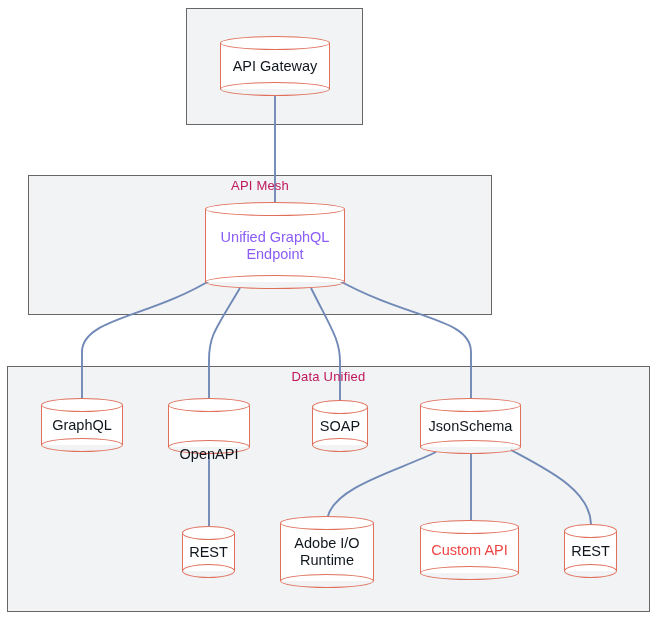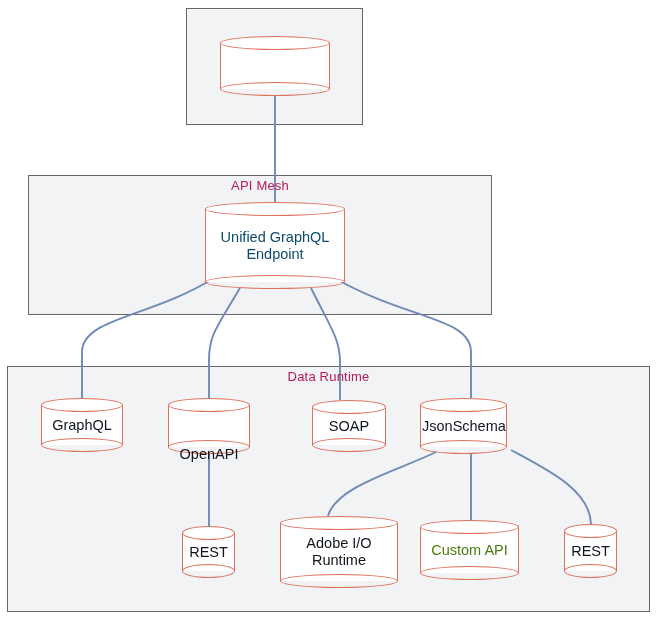--- a/index.html
+++ b/index.html
@@ -93,89 +93,90 @@
 </head>
 <body>
 
 <div id="canvas">
 
   <div class="group" id="g-gateway" style="left: 186px; top: 8px; width: 177px; height: 117px; background: rgb(241, 243, 244); border-color: rgb(102, 102, 102);"></div>
   <div class="group" id="g-mesh" style="left: 28px; top: 175px; width: 464px; height: 140px; background: rgb(241, 243, 244); border-color: rgb(102, 102, 102);"></div>
   <div class="group" id="g-data" style="left: 7px; top: 366px; width: 643px; height: 246px; background: rgb(241, 243, 244); border-color: rgb(102, 102, 102);"></div>
 
   <div class="group-title" id="t-mesh" style="left: 28px; width: 464px; top: 178px;">API Mesh</div>
-  <div class="group-title" id="t-data" style="left: 7px; width: 643px; top: 369px;">Data Runtime</div>
+  <div class="group-title" id="t-data" style="left: 7px; width: 643px; top: 369px;">Data Unified</div>
 
   <svg id="links" viewBox="0 0 658 628">
       <path d="M275,96 L275,202" stroke="#7189b7"></path>
       <path d="M214,278 C150,318 82,318 82,352 L82,398" stroke="#7189b7"></path>
       <path d="M240,288 C215,330 209,336 209,360 L209,398" stroke="#7189b7"></path>
       <path d="M311,288 C332,330 340,340 340,362 L340,400" stroke="#7189b7"></path>
       <path d="M338,280 C410,320 471,318 471,352 L471,398" stroke="#7189b7"></path>
       <path d="M209,454 L209,526" stroke="#7189b7"></path>
       <path d="M436,452 C400,470 336,486 328,516" stroke="#7189b7"></path>
       <path d="M471,454 L471,520" stroke="#7189b7"></path>
       <path d="M511,450 C548,470 590,490 591,524" stroke="#7189b7"></path>
     </svg>
 
   <div id="node-layer">
       <div class="cyl" style="left: 220px; top: 36px; width: 110px; height: 60px;">
         <div class="body" style="border-left-color: rgb(224, 112, 92); border-right-color: rgb(224, 112, 92); background: rgb(255, 255, 255);"></div>
         <div class="bot" style="border-color: rgb(224, 112, 92);"></div>
         <div class="top" style="border-color: rgb(224, 112, 92); background: rgb(255, 255, 255);"></div>
+        <div class="label" style="color: rgb(16, 22, 29);">API Gateway</div>
       </div>
       <div class="cyl" style="left: 205px; top: 202px; width: 140px; height: 87px;">
         <div class="body" style="border-left-color: rgb(224, 112, 92); border-right-color: rgb(224, 112, 92); background: rgb(255, 255, 255);"></div>
         <div class="bot" style="border-color: rgb(224, 112, 92);"></div>
         <div class="top" style="border-color: rgb(224, 112, 92); background: rgb(255, 255, 255);"></div>
-        <div class="label" style="color: #0c4a6e;">Unified GraphQL
+        <div class="label" style="color: #8b5cf6;">Unified GraphQL
 Endpoint</div>
       </div>
       <div class="cyl" style="left: 41px; top: 398px; width: 82px; height: 54px;">
         <div class="body" style="border-left-color: rgb(224, 112, 92); border-right-color: rgb(224, 112, 92); background: rgb(255, 255, 255);"></div>
         <div class="bot" style="border-color: rgb(224, 112, 92);"></div>
         <div class="top" style="border-color: rgb(224, 112, 92); background: rgb(255, 255, 255);"></div>
         <div class="label" style="color: rgb(16, 22, 29);">GraphQL</div>
       </div>
       <div class="cyl" style="left: 168px; top: 398px; width: 82px; height: 56px;">
         <div class="body" style="border-left-color: rgb(224, 112, 92); border-right-color: rgb(224, 112, 92); background: rgb(255, 255, 255);"></div>
         <div class="bot" style="border-color: rgb(224, 112, 92);"></div>
         <div class="top" style="border-color: rgb(224, 112, 92); background: rgb(255, 255, 255);"></div>
         <div class="label" style="color: rgb(16, 22, 29); margin-top: 28px;">OpenAPI</div>
       </div>
-      <div class="cyl" style="left: 312px; top: 400px; width: 74px; height: 52px;">
+      <div class="cyl" style="left: 312px; top: 400px; width: 56px; height: 52px;">
         <div class="body" style="border-left-color: rgb(224, 112, 92); border-right-color: rgb(224, 112, 92); background: rgb(255, 255, 255);"></div>
         <div class="bot" style="border-color: rgb(224, 112, 92);"></div>
         <div class="top" style="border-color: rgb(224, 112, 92); background: rgb(255, 255, 255);"></div>
         <div class="label" style="color: rgb(16, 22, 29);">SOAP</div>
       </div>
-      <div class="cyl" style="left: 420px; top: 398px; width: 87px; height: 56px; border-radius: 13px;">
+      <div class="cyl" style="left: 420px; top: 398px; width: 101px; height: 56px; border-radius: 13px;">
         <div class="body" style="border-left-color: rgb(224, 112, 92); border-right-color: rgb(224, 112, 92); background: rgb(255, 255, 255);"></div>
         <div class="bot" style="border-color: rgb(224, 112, 92);"></div>
         <div class="top" style="border-color: rgb(224, 112, 92); background: rgb(255, 255, 255);"></div>
         <div class="label" style="color: rgb(16, 22, 29);">JsonSchema</div>
       </div>
       <div class="cyl" style="left: 182px; top: 526px; width: 53px; height: 52px;">
         <div class="body" style="border-left-color: rgb(224, 112, 92); border-right-color: rgb(224, 112, 92); background: rgb(255, 255, 255);"></div>
         <div class="bot" style="border-color: rgb(224, 112, 92);"></div>
         <div class="top" style="border-color: rgb(224, 112, 92); background: rgb(255, 255, 255);"></div>
         <div class="label" style="color: rgb(16, 22, 29);">REST</div>
       </div>
-      <div class="cyl" style="left: 280px; top: 516px; width: 118px; height: 72px;">
+      <div class="cyl" style="left: 280px; top: 516px; width: 94px; height: 72px;">
         <div class="body" style="border-left-color: rgb(224, 112, 92); border-right-color: rgb(224, 112, 92); background: rgb(255, 255, 255);"></div>
         <div class="bot" style="border-color: rgb(224, 112, 92);"></div>
         <div class="top" style="border-color: rgb(224, 112, 92); background: rgb(255, 255, 255);"></div>
         <div class="label" style="color: rgb(16, 22, 29);">Adobe I/O
 Runtime</div>
       </div>
       <div class="cyl" style="left: 420px; top: 520px; width: 99px; height: 60px;">
         <div class="body" style="border-left-color: rgb(224, 112, 92); border-right-color: rgb(224, 112, 92); background: rgb(255, 255, 255);"></div>
         <div class="bot" style="border-color: rgb(224, 112, 92);"></div>
         <div class="top" style="border-color: rgb(224, 112, 92); background: rgb(255, 255, 255);"></div>
-        <div class="label" style="color: #4d7c0f;">Custom API</div>
+        <div class="label" style="color: #ef4444;">Custom API</div>
       </div>
       <div class="cyl" style="left: 564px; top: 524px; width: 53px; height: 54px;">
         <div class="body" style="border-left-color: rgb(224, 112, 92); border-right-color: rgb(224, 112, 92); background: rgb(255, 255, 255);"></div>
         <div class="bot" style="border-color: rgb(224, 112, 92);"></div>
         <div class="top" style="border-color: rgb(224, 112, 92); background: rgb(255, 255, 255);"></div>
         <div class="label" style="color: rgb(16, 22, 29);">REST</div>
       </div>
     </div>
 </div>
 

